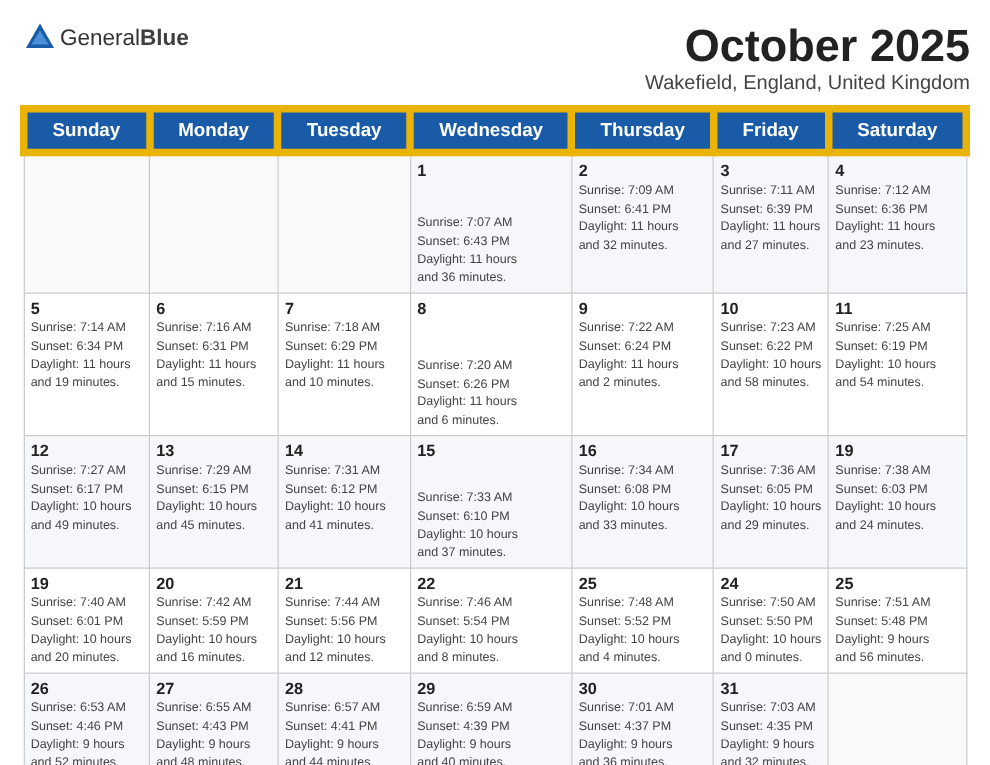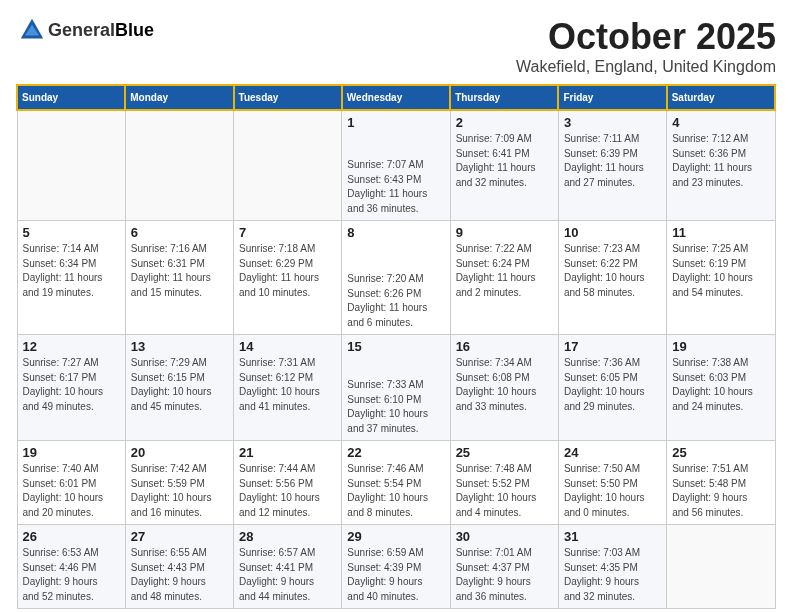--- a/index.html
+++ b/index.html
@@ -15,27 +15,27 @@
       justify-content: space-between;
       align-items: flex-start;
       margin-bottom: 8px;
     }
     .logo {
       display: flex;
       align-items: center;
     }
     .logo-text-general {
       font-size: 18px;
-      font-weight: bold;
+      font-weight: normal;
       color: #333;
     }
     .logo-text-blue {
       font-size: 18px;
       font-weight: bold;
-      color: #000000;
+      color: #404040;
     }
     .logo-icon {
       width: 28px;
       height: 28px;
       margin-left: 2px;
       margin-right: 2px;
     }
     .title-section {
       text-align: right;
     }
@@ -50,25 +50,25 @@
     }
     table {
       width: 100%;
       border-collapse: collapse;
     }
     thead tr {
       background-color: #1a5ba8;
       color: white;
     }
     thead th {
-      padding: 6px 4px;
-      font-size: 10px;
+      padding: 6px 20px;
+      font-size: 15px;
       font-weight: bold;
       text-align: left;
-      border: 2px solid #eab308;
+      border: 6px solid #eab308;
     }
     tbody tr {
       vertical-align: top;
     }
     tbody td {
       border: 1px solid #ccc;
       padding: 4px 5px;
       font-size: 10.5px;
       color: #333;
       width: 14.28%;

